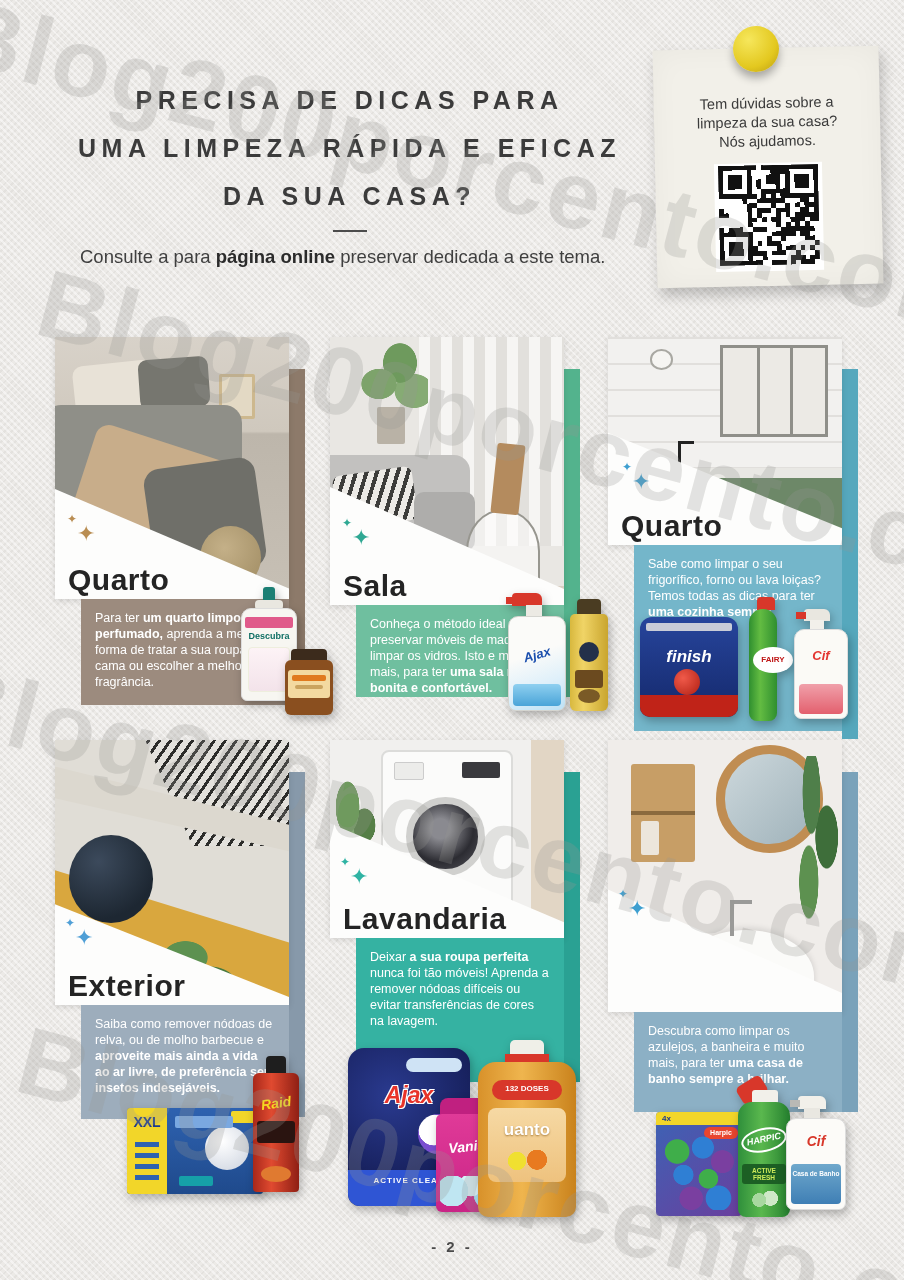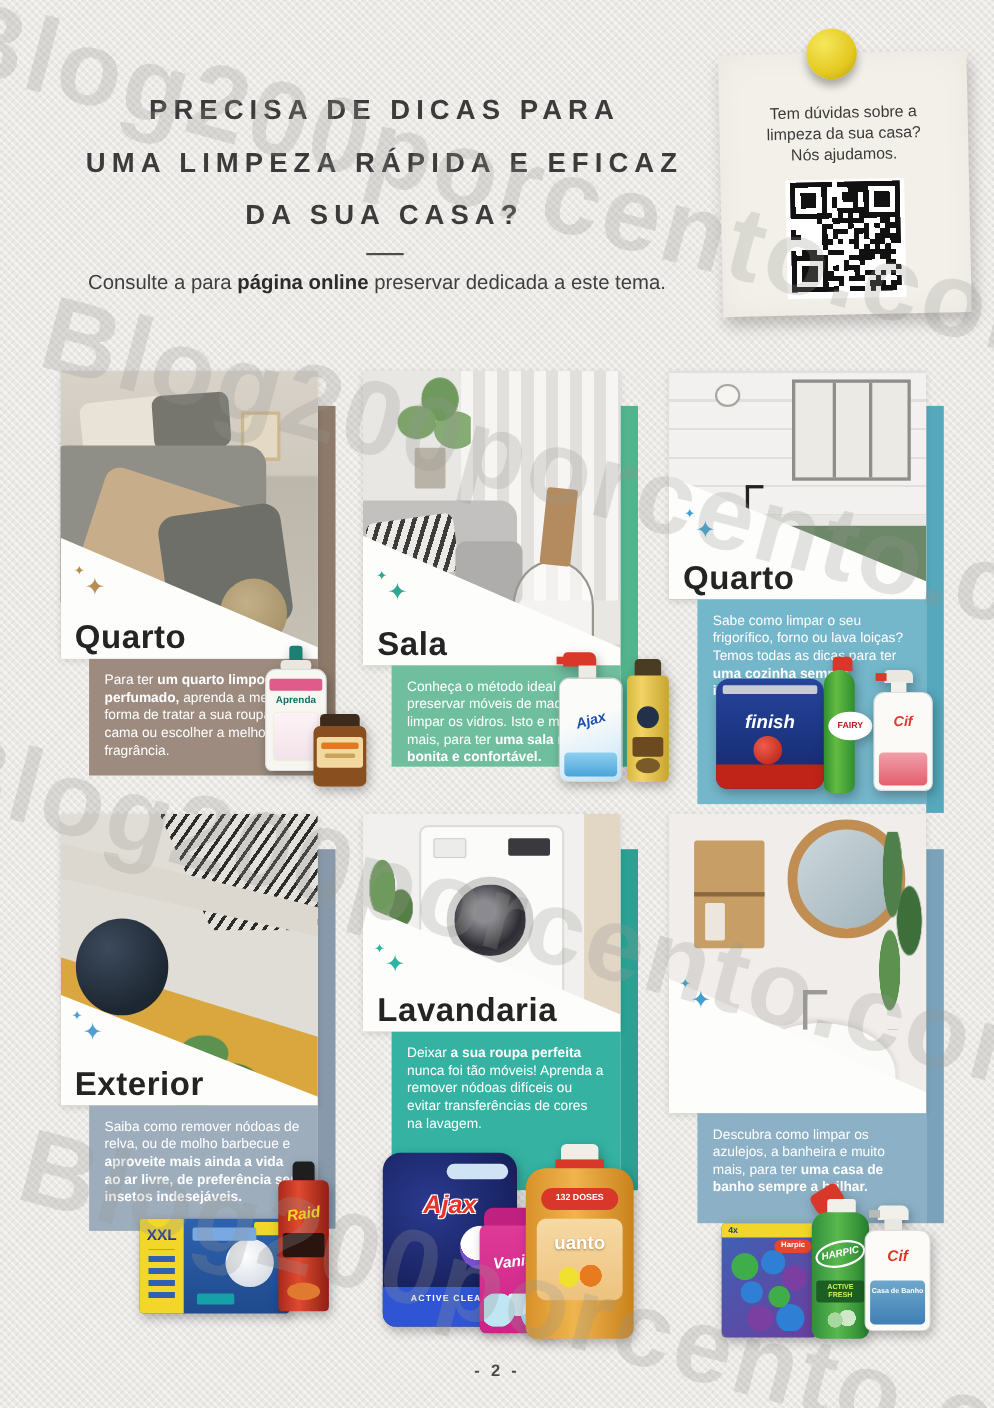--- a/index.html
+++ b/index.html
@@ -250,21 +250,21 @@
     </div>
     <div class="panel" style="background:#9c8b7e;height:106px;">
       <span>Para ter </span><b>um quarto limpo e perfumado,</b><span> aprenda a melhor forma de tratar a sua roupa de cama ou escolher a melhor fragrância.</span>
     </div>
 
     <div class="prod" style="left:186px;top:250px;width:56px;height:114px;">
       <div class="abs" style="left:22px;top:0;width:12px;height:15px;background:#1c7f74;border-radius:3px 3px 0 0;"></div>
       <div class="abs" style="left:14px;top:13px;width:28px;height:10px;background:#e9e7e0;border-radius:4px;"></div>
       <div class="abs" style="left:0;top:21px;width:56px;height:93px;background:#f7f6f1;border-radius:10px 10px 6px 6px;border:1px solid #ddd;box-sizing:border-box;">
         <div class="abs" style="left:3px;top:8px;right:3px;height:11px;background:#e05a8a;border-radius:2px;"></div>
-        <div class="abs" style="left:3px;top:22px;right:3px;text-align:center;font-size:9px;font-weight:bold;color:#0f6f64;">Aprenda</div>
+        <div class="abs" style="left:3px;top:22px;right:3px;text-align:center;font-size:9px;font-weight:bold;color:#0f6f64;">Descubra</div>
         <div class="abs" style="left:6px;top:38px;right:6px;bottom:8px;background:linear-gradient(#fdf3f6,#f3e3ea);border-radius:4px;border:1px solid #eed;"></div>
       </div>
     </div>
     <div class="prod" style="left:228px;top:312px;width:52px;height:66px;">
       <div class="abs" style="left:8px;top:0;width:36px;height:12px;background:#3c2b1c;border-radius:4px 4px 0 0;"></div>
       <div class="abs" style="left:2px;top:11px;width:48px;height:55px;background:#8a4f1f;border-radius:6px;">
         <div class="abs" style="left:3px;top:10px;right:3px;height:28px;background:#f3d9a0;border-radius:3px;">
           <div class="abs" style="left:4px;top:5px;right:4px;height:6px;background:#e07a1f;border-radius:2px;"></div>
           <div class="abs" style="left:7px;top:15px;right:7px;height:4px;background:#caa35f;border-radius:2px;"></div>
         </div>
@@ -336,21 +336,21 @@
           <span class="s2">✦</span>
         </div>
       <h2 class="card-title">
           <span>Quarto</span>
           <span></span>
         </h2>
     </div>
     <div class="panel" style="background:#74b6ca;height:186px;">
       <span>Sabe como limpar o seu frigorífico, forno ou lava loiças? Temos todas as dicas para ter </span><b>uma cozinha sempre impecável.</b><span></span>
     </div>
-    <div class="prod" style="left:43px;top:280px;width:98px;height:100px;">
+    <div class="prod" style="left:32px;top:280px;width:98px;height:100px;">
       <div class="abs" style="inset:0;background:linear-gradient(#27459c,#14286b);border-radius:12px 12px 10px 10px;">
         <div class="abs" style="left:6px;top:6px;right:6px;height:8px;background:#c9ccd8;border-radius:2px;"></div>
         <div class="abs" style="left:0;top:30px;width:100%;text-align:center;font-size:17px;font-weight:bold;font-style:italic;color:#fff;">finish</div>
         <div class="abs" style="left:34px;top:52px;width:26px;height:26px;background:radial-gradient(circle at 35% 35%,#f05a4a,#b01f12);border-radius:50%;"></div>
         <div class="abs" style="left:0;bottom:0;width:100%;height:22px;background:#c02318;border-radius:0 0 10px 10px;"></div>
       </div>
     </div>
     <div class="prod" style="left:130px;top:260px;width:56px;height:124px;">
       <div class="abs" style="left:19px;top:0;width:18px;height:13px;background:#d8372a;border-radius:4px 4px 0 0;"></div>
       <div class="abs" style="left:11px;top:12px;width:28px;height:112px;background:linear-gradient(90deg,#2f8f2f,#63bc42 40%,#2f8f2f);border-radius:14px 14px 8px 8px;">

